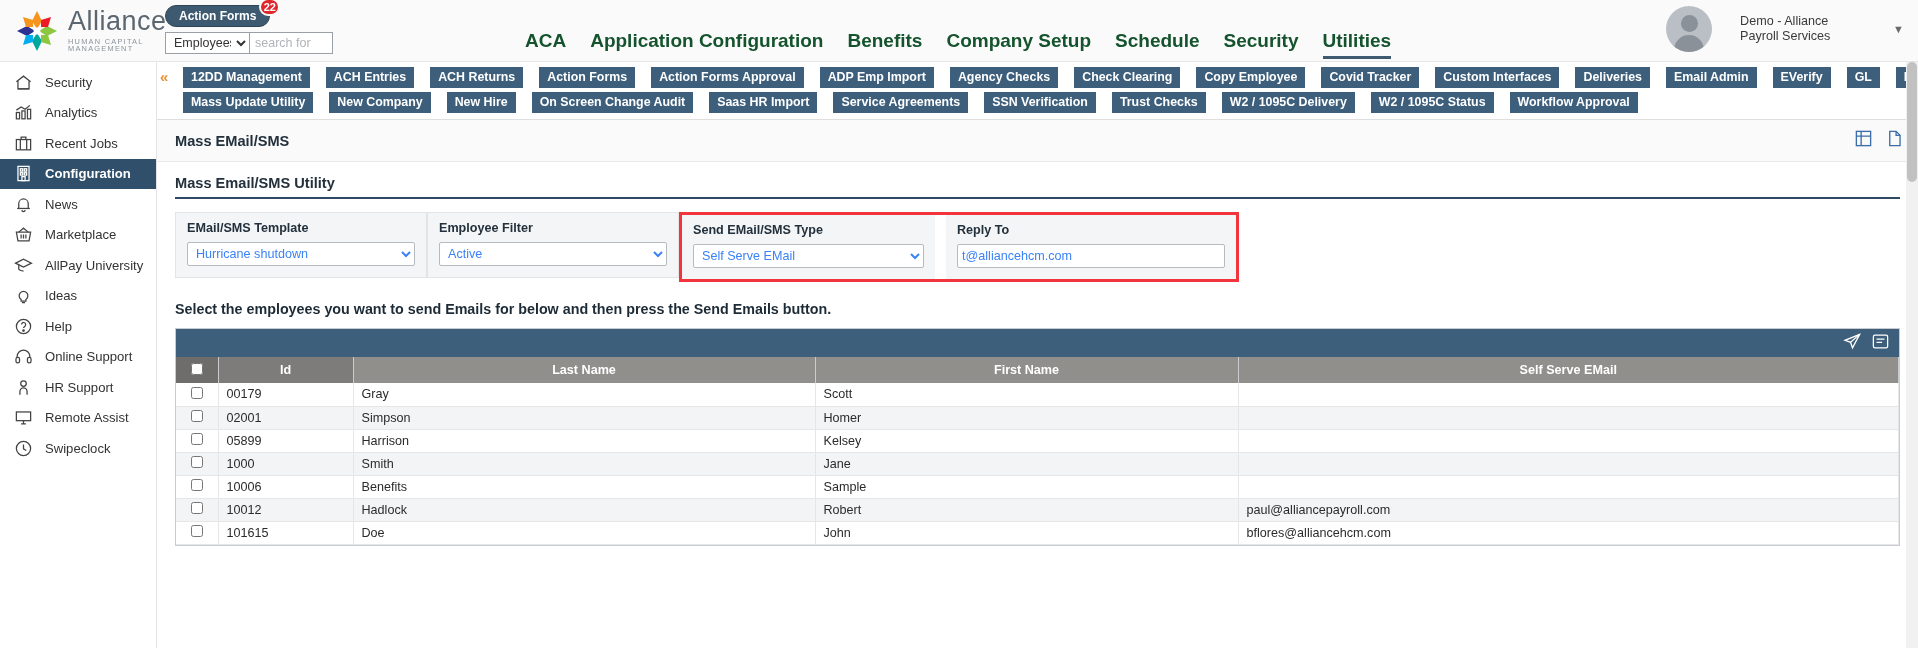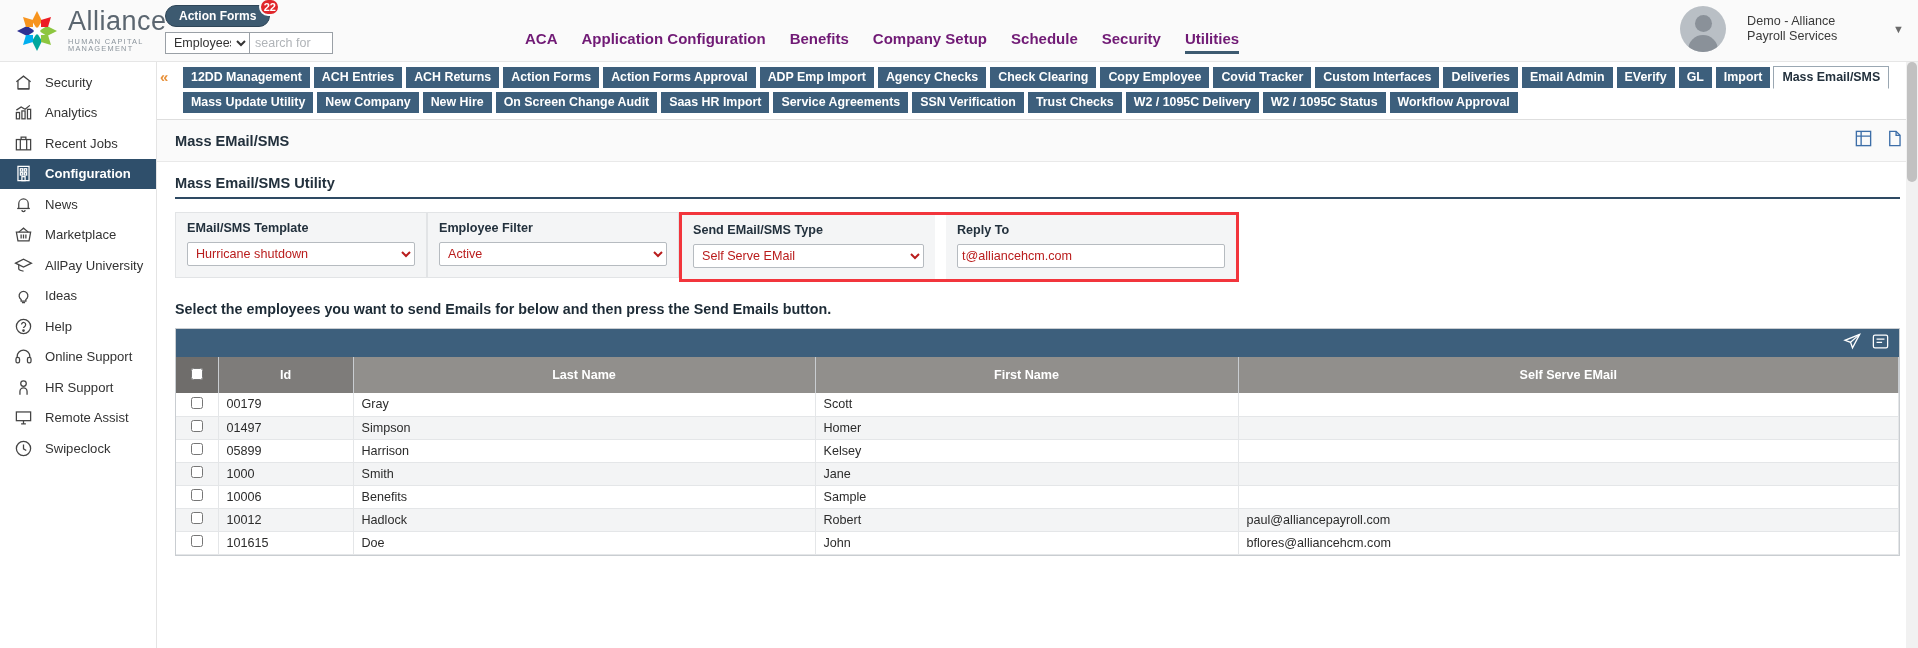--- a/index.html
+++ b/index.html
@@ -41,26 +41,26 @@
   }
   .searchinp {
     height: 22px; width: 83px; border: 1px solid #9aa0a6; border-left: none;
     font-size: 12.5px; padding: 0 5px; color: #333; background: #fff;
     font-family: "Liberation Sans", sans-serif;
   }
   .searchinp::placeholder { color: #b0b4b8; }
 
   .mainmenu { position: absolute; left: 525px; top: 30px; display: flex; gap: 24px; }
   .mainmenu a {
-    font-size: 15px; color: #701a75; font-weight: 700; text-decoration: none;
+    font-size: 19px; color: #14532d; font-weight: 700; text-decoration: none;
     padding-bottom: 4px; white-space: nowrap;
   }
   .mainmenu a.active { border-bottom: 3px solid #3d5a70; }
 
-  .profile { position: absolute; right: 14px; top: 6px; display: flex; align-items: center; gap: 21px; }
+  .profile { position: absolute; right: 14px; top: 6px; display: flex; align-items: center; gap: 28px; }
   .avatar {
     width: 46px; height: 46px; border-radius: 50%; background: #b9bfc5; position: relative; overflow: hidden;
   }
   .avatar::before { content:""; position:absolute; width:17px; height:17px; border-radius:50%; background:#8a9199; left:14.5px; top:9px; }
   .avatar::after { content:""; position:absolute; width:30px; height:18px; border-radius:15px 15px 0 0; background:#8a9199; left:8px; top:29px; }
   .profile-name { font-size: 12.6px; color: #3a3a3a; line-height: 15px; max-width: 125px; }
   .caret-dn { color: #6a6a6a; font-size: 11px; }
 
   
   .body { display: flex; flex: 1 1 auto; min-height: 0; }
@@ -74,21 +74,21 @@
   .navitem.active { background: #2f4f6b; color: #fff; font-weight: 700; }
   .navicon { width: 19px; height: 19px; display: flex; align-items: center; justify-content: center; flex: 0 0 19px; }
   .navicon svg { width: 19px; height: 19px; }
 
   
   .content { flex: 1 1 auto; min-width: 0; display: flex; flex-direction: column; background: #fff; position: relative; }
 
   .collapse-chev { position: absolute; left: 3px; top: 6px; color: #e8913a; font-size: 15px; font-weight: 700; cursor: pointer; }
 
   .tabstrip { padding: 4px 0 3px 25px; background: #fff; }
-  .tabrow { display: flex; gap: 2px; margin-bottom: 2px; }
+  .tabrow { display: flex; gap: 14px; margin-bottom: 2px; }
   .tab {
     background: #3d5f7c; color: #fff; font-size: 12.4px; font-weight: 700;
     padding: 3px 8px 4px; border: 1px solid #ffffff; white-space: nowrap; cursor: pointer;
     line-height: 14px;
   }
   .tab.active { background: #ffffff; color: #23313d; border: 1px solid #9aa7b2; border-bottom-color:#fff; }
 
   .pagehead {
     border-top: 1px solid #dedede; padding: 9px 0 9px 18px; background: #fafafa;
     display: flex; align-items: center; justify-content: space-between; padding-right: 14px;
@@ -99,34 +99,34 @@
 
   .panel { background: #fff; border-top: 1px solid #e9e9e9; padding: 13px 18px 0 18px; flex: 1 1 auto; min-height: 0; }
   .panel-title { font-size: 14.6px; font-weight: 700; color: #23313d; padding-bottom: 6px; }
   .panel-rule { border-bottom: 2px solid #2e4a63; margin-bottom: 13px; }
 
   .fieldsrow { display: flex; align-items: flex-start; position: relative; }
   .fieldbox { background: #f4f5f6; border: 1px solid #e2e4e6; padding: 8px 11px 11px; }
   .fieldbox .lbl { font-size: 12.6px; font-weight: 700; color: #23313d; margin-bottom: 7px; }
   .fieldbox select, .fieldbox input {
     width: 100%; height: 24px; font-size: 12.6px; border: 1px solid #b6bbc0; background: #fff;
-    color: #b91c1c; padding: 2px 4px; font-family: "Liberation Sans", sans-serif; border-radius: 2px;
+    color: #3b82f6; padding: 2px 4px; font-family: "Liberation Sans", sans-serif; border-radius: 2px;
   }
   .redbox { border: 3px solid #f2353c; padding: 0; display: flex; }
   .redbox .fieldbox { border: none; background: #f4f5f6; }
   .redbox .sep { width: 11px; background: #fff; }
 
   .instruct { font-size: 14.3px; font-weight: 700; color: #1d2b36; margin: 19px 0 11px; }
 
   .tablewrap { border: 1px solid #c9cdd1; }
   .tbl-toolbar { background: #3d5f7c; height: 28px; display: flex; align-items: center; justify-content: flex-end; padding-right: 9px; gap: 9px; }
   .tbl-toolbar svg { width: 19px; height: 19px; cursor: pointer; }
   table { width: 100%; border-collapse: collapse; table-layout: fixed; }
   th {
-    background: #918f8c; color: #fff; font-size: 12.6px; font-weight: 700; height: 36px;
+    background: #918f8c; color: #fff; font-size: 12.6px; font-weight: 700; height: 26px;
     border-right: 1px solid #c9cdd1; text-align: center;
   }
   th.c-chk { width: 42px; background: #6f6d6b; }
   th.c-id { width: 135px; background: #7e7c7a; }
   th.c-last { width: 462px; }
   th.c-first { width: 423px; margin-left: 46px; }
   td {
     font-size: 12.6px; color: #2b2b2b; height: 23px; border-right: 1px solid #e4e6e8;
     border-bottom: 1px solid #e4e6e8; padding: 0 8px;
   }
@@ -475,21 +475,21 @@
             <tbody>
               <tr>
                 <td class="c-chk"><input type="checkbox" class="rowchk" style=""></td>
                 <td>00179</td>
                 <td>Gray</td>
                 <td>Scott</td>
                 <td></td>
               </tr>
               <tr class="alt">
                 <td class="c-chk"><input type="checkbox" class="rowchk" style=""></td>
-                <td>01497</td>
+                <td>02001</td>
                 <td>Simpson</td>
                 <td>Homer</td>
                 <td></td>
               </tr>
               <tr>
                 <td class="c-chk"><input type="checkbox" class="rowchk" style=""></td>
                 <td>05899</td>
                 <td>Harrison</td>
                 <td>Kelsey</td>
                 <td></td>

